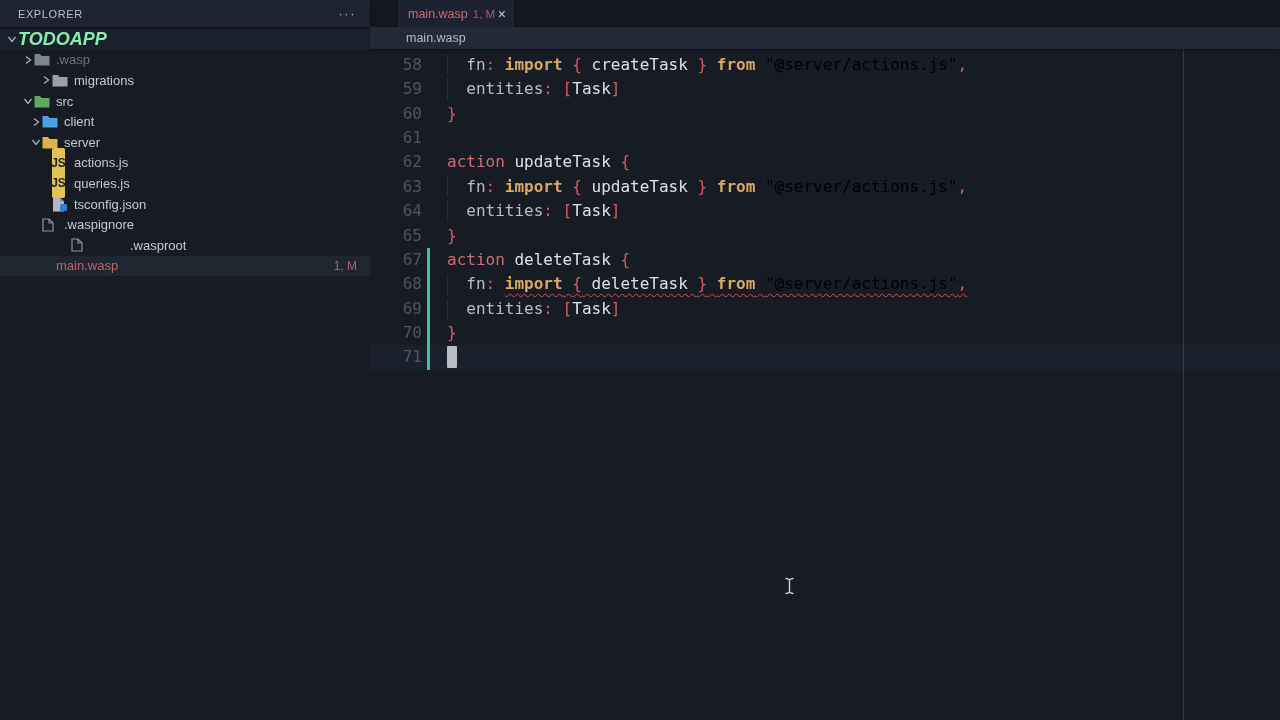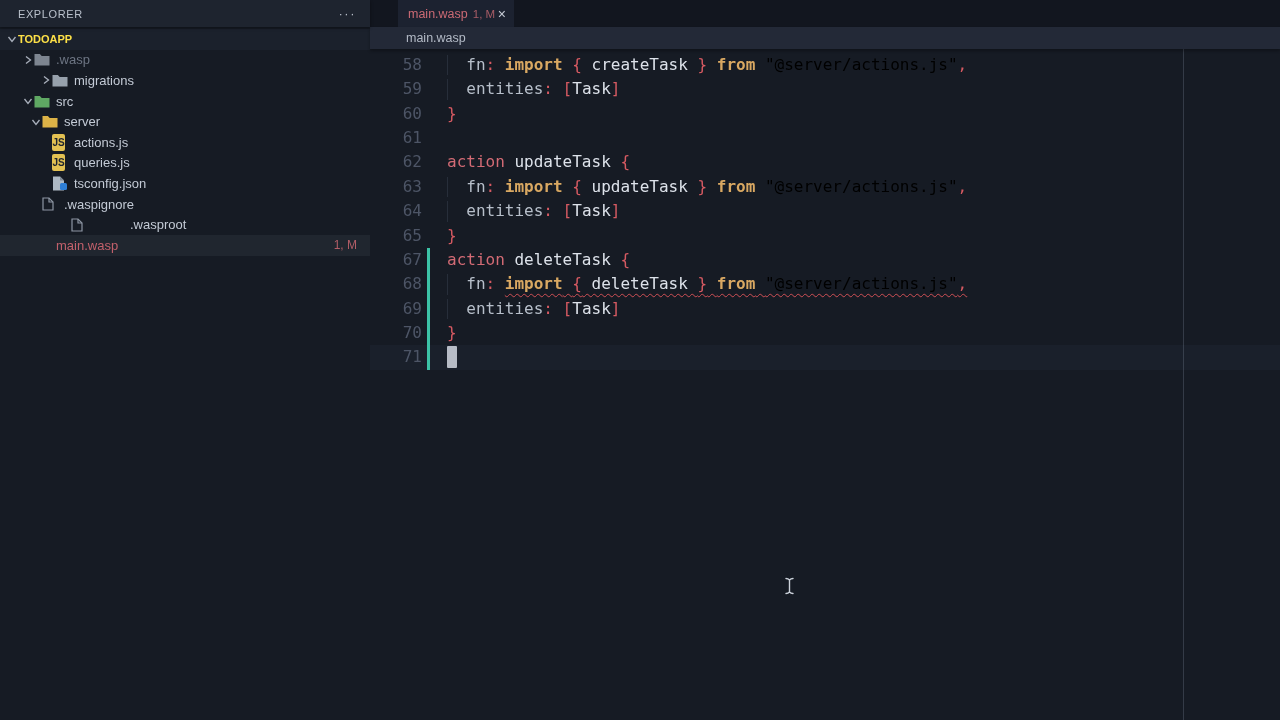--- a/index.html
+++ b/index.html
@@ -11,30 +11,30 @@
   .sidebar { position:absolute; left:0; top:0; width:370px; height:100%; background:#161b24; }
   .sb-header { position:absolute; top:0; left:0; width:370px; height:27px; background:#1e242f;
                display:flex; align-items:center; padding:0 14px 0 18px;
                box-shadow:0 1px 3px rgba(0,0,0,.4); z-index:3; }
   .sb-title { font-size:11px; color:#bac1cc; letter-spacing:.6px; }
   .sb-more  { margin-left:auto; color:#b6bdc8; font-size:13px; letter-spacing:1.5px;
               cursor:pointer; line-height:10px; }
   .tree { position:absolute; top:29px; left:0; right:0; z-index:2; }
   .row { position:relative; display:flex; align-items:center; height:20.6px;
          font-size:13px; color:#c3cad5; cursor:pointer; }
-  .row.root { background:#1b212c; font-weight:bold; color:#fde047; font-size:11px; }
+  .row.root { background:#1b212c; font-weight:bold; color:#86efac; font-size:18px;font-style:italic; }
   .row.sel  { background:#20262f; }
   .row.sel .lbl { color:#c2606b; }
   .row.dim .lbl { color:#6d7583; }
   .chev { width:13px; height:14px; display:flex; align-items:center; justify-content:center; flex:0 0 13px; }
   .icon-box { width:22px; height:16px; display:flex; align-items:center; flex:0 0 22px; position:relative; }
   .lbl { white-space:nowrap; }
   .badge { margin-left:auto; padding-right:13px; font-size:12px; color:#b25d67; }
-  .js-ic { width:13px; height:17px; background:#e3c152; color:#20252e; border-radius:2px;
-           font-size:10px; font-weight:bold; display:flex; align-items:center; justify-content:center; }
+  .js-ic { width:13px; height:30px; background:#e3c152; color:#20252e; border-radius:2px;
+           font-size:12px; font-weight:bold; display:flex; align-items:center; justify-content:center; }
   .ts-badge { position:absolute; left:8px; top:8px; width:7px; height:7px; background:#2f7fd6;
               border-radius:1.5px; }
 
   
   .editor { position:absolute; left:370px; top:0; right:0; bottom:0; background:#161b24; }
   .tabbar { position:absolute; top:0; left:0; right:0; height:27px; background:#12161f; }
   .tab { position:absolute; left:28px; top:0; height:27px; width:116px; background:#1c2230;
          display:flex; align-items:center; padding:0 8px 0 10px; cursor:pointer; }
   .tab-label { font-size:12.5px; color:#cb6a74; white-space:nowrap; }
   .tab-badge { font-size:11.5px; color:#a75c66; margin-left:5px; white-space:nowrap; }
@@ -117,20 +117,33 @@
           <span class="icon-box">
             <svg width="16" height="13" viewBox="0 0 16 13">
               <path d="M.5 1 h5.4 l1.8 1.9 h7.8 v9.6 h-15 z" fill="#5fa863"></path>
             </svg>
           </span>
           <span class="lbl">src</span>
         </div>
         <div class="row" style="padding-left: 29px;">
           <span class="chev">
             <svg width="10" height="10" viewBox="0 0 10 10">
+              <path d="M3 1.5 L7.5 5 3 8.5" stroke="#a9b0bc" stroke-width="1.3" fill="none"></path>
+            </svg>
+          </span>
+          <span class="icon-box">
+            <svg width="16" height="13" viewBox="0 0 16 13">
+              <path d="M.5 1 h5.4 l1.8 1.9 h7.8 v9.6 h-15 z" fill="#4da1e0"></path>
+            </svg>
+          </span>
+          <span class="lbl">client</span>
+        </div>
+        <div class="row" style="padding-left: 29px;">
+          <span class="chev">
+            <svg width="10" height="10" viewBox="0 0 10 10">
               <path d="M1.5 3 L5 7.5 8.5 3" stroke="#a9b0bc" stroke-width="1.3" fill="none"></path>
             </svg>
           </span>
           <span class="icon-box">
             <svg width="16" height="13" viewBox="0 0 16 13">
               <path d="M.5 1 h5.4 l1.8 1.9 h7.8 v9.6 h-15 z" fill="#ddb347"></path>
             </svg>
           </span>
           <span class="lbl">server</span>
         </div>

